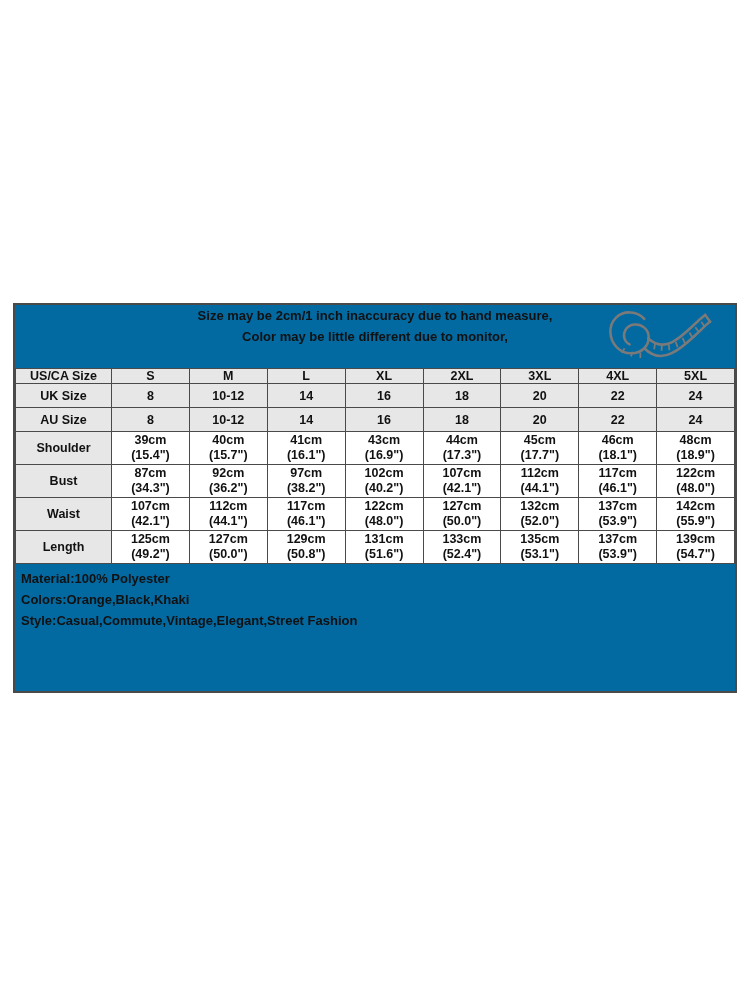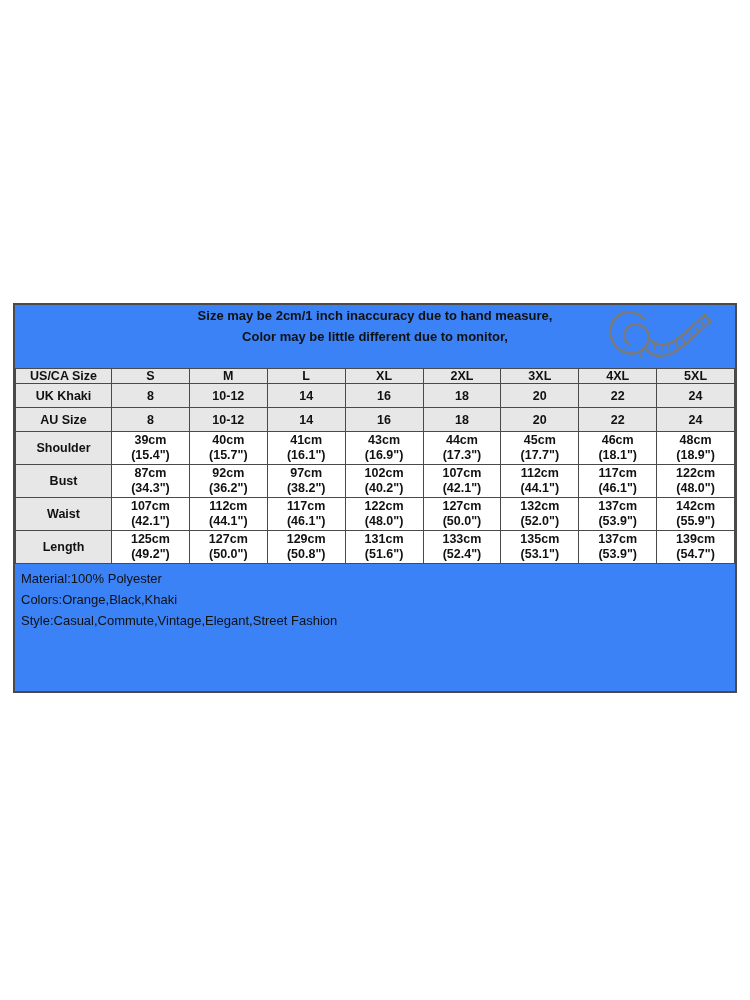--- a/index.html
+++ b/index.html
@@ -2,41 +2,41 @@
 <html><head>
 <meta charset="utf-8">
 <style>
   html,body{margin:0;padding:0}
   body{
     width:750px;height:1000px;background:#ffffff;
     font-family:"Liberation Sans",sans-serif;position:relative;color:#111;
   }
   .box{
     position:absolute;left:13px;top:303px;width:724px;height:390px;
-    border:2px solid #4a4a4a;box-sizing:border-box;background:#3b82f6;
+    border:2px solid #4a4a4a;box-sizing:border-box;background:#0369a1;
   }
   
   .disclaimer{position:relative;height:63px;text-align:center;box-sizing:border-box;padding-top:1px}
   .d-line{font-size:13px;font-weight:700;line-height:20.5px;color:#111}
   .tape{position:absolute;right:20px;top:2px}
   
   table.sc{border-collapse:collapse;table-layout:fixed;width:720px}
   .sc th,.sc td{
     border:1.5px solid #4a4a4a;padding:0;text-align:center;vertical-align:middle;
     color:#111;font-weight:700;font-size:12.5px;overflow:hidden;
   }
   .sc th{background:#e7e7e7}
   .sc tr.g td{background:#e7e7e7}
   .sc td{background:#ffffff}
   tr.h30{height:30px} tr.h25{height:14px} tr.h24{height:24px} tr.h33{height:33px}
   .lbl2 span{display:block;line-height:14px}
   td.m span{display:block;line-height:15px}
   
   .notes{padding:4px 6px}
-  .note-line{font-size:13px;font-weight:400;line-height:21px;color:#111}
+  .note-line{font-size:13px;font-weight:700;line-height:21px;color:#111}
 </style>
 </head>
 <body>
 
 <div class="box">
 
   <div class="disclaimer">
     <div class="d-line">Size may be 2cm/1 inch inaccuracy due to hand measure,</div>
     <div class="d-line">Color may be little different due to monitor,</div>
     <svg class="tape" width="110" height="57" viewBox="0 0 112 58">
@@ -76,21 +76,21 @@
       <td>M</td>
       <td>L</td>
       <td>XL</td>
       <td>2XL</td>
       <td>3XL</td>
       <td>4XL</td>
       <td>5XL</td>
     </tr>
 
     <tr class="g h24">
-      <th>UK Khaki</th>
+      <th>UK Size</th>
       <td>8</td>
       <td>10-12</td>
       <td>14</td>
       <td>16</td>
       <td>18</td>
       <td>20</td>
       <td>22</td>
       <td>24</td>
     </tr>
 

